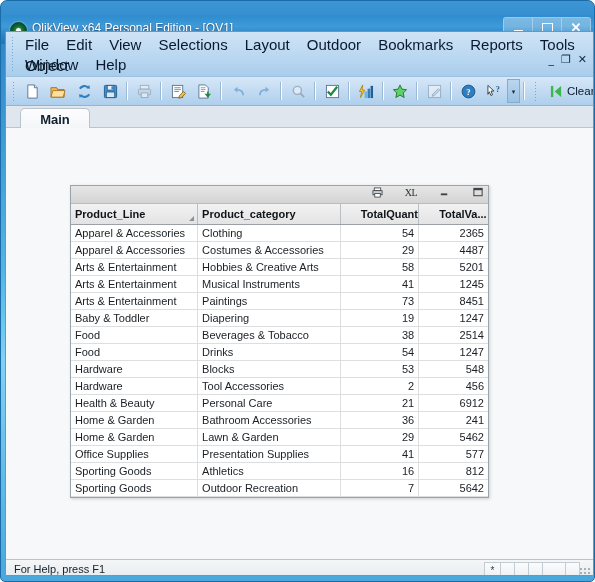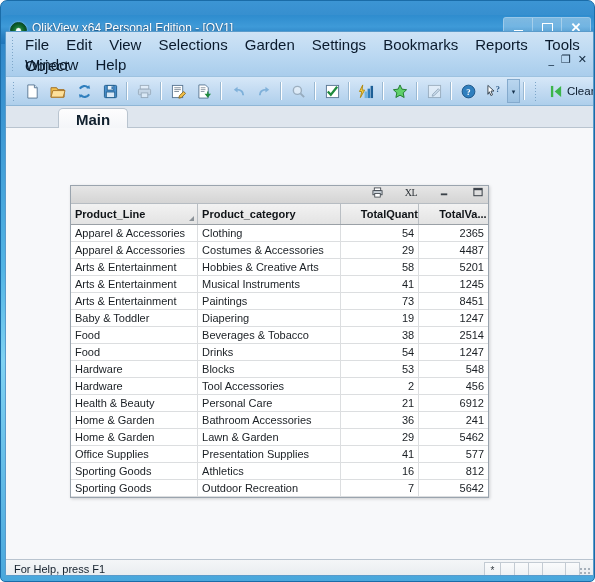--- a/index.html
+++ b/index.html
@@ -185,23 +185,22 @@
   }
   .tab {
     position: absolute;
     left: 14px; top: 2px;
     width: 68px; height: 20px;
     background: linear-gradient(180deg,#fdfdfe 0%, #f3f5f8 100%);
     border: 1px solid #b9c4cf;
     border-bottom: none;
     border-radius: 5px 5px 0 0;
     display:flex; align-items:center; justify-content:center;
-    font-size: 15px; font-weight: bold; color:#10202e;
-    cursor: default;
-    margin-left: 38px;
+    font-size: 13px; font-weight: bold; color:#10202e;
+    cursor: default;
   }
 
   
   #sheet {
     position: relative;
     height: 431px;
     background: #f7f8fa;
     overflow: hidden;
   }
 
@@ -332,22 +331,22 @@
   <div id="client">
 
     <div id="menubar">
       <div class="grip"></div>
 
       <div class="menu-row r1">
         <span class="menu-item">File</span>
         <span class="menu-item">Edit</span>
         <span class="menu-item">View</span>
         <span class="menu-item">Selections</span>
-        <span class="menu-item">Garden</span>
-        <span class="menu-item">Settings</span>
+        <span class="menu-item">Layout</span>
+        <span class="menu-item">Outdoor</span>
         <span class="menu-item">Bookmarks</span>
         <span class="menu-item">Reports</span>
         <span class="menu-item">Tools</span>
         <span class="menu-item">Object</span>
       </div>
 
       <div class="menu-row r2">
         <span class="menu-item">Window</span>
         <span class="menu-item">Help</span>
       </div>

